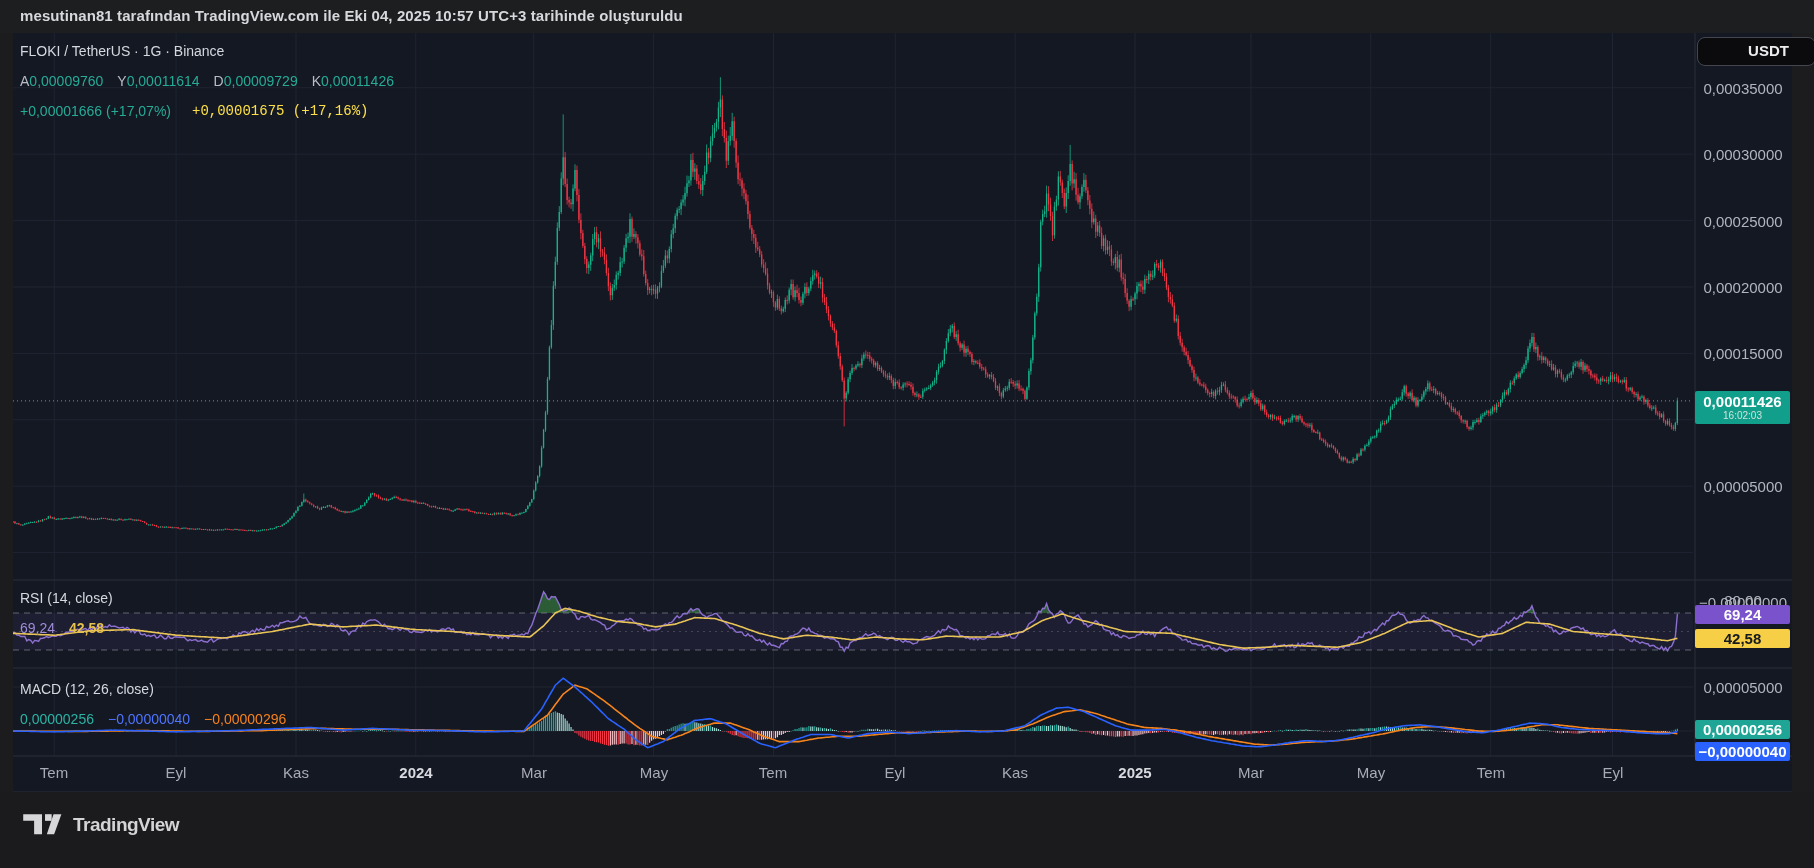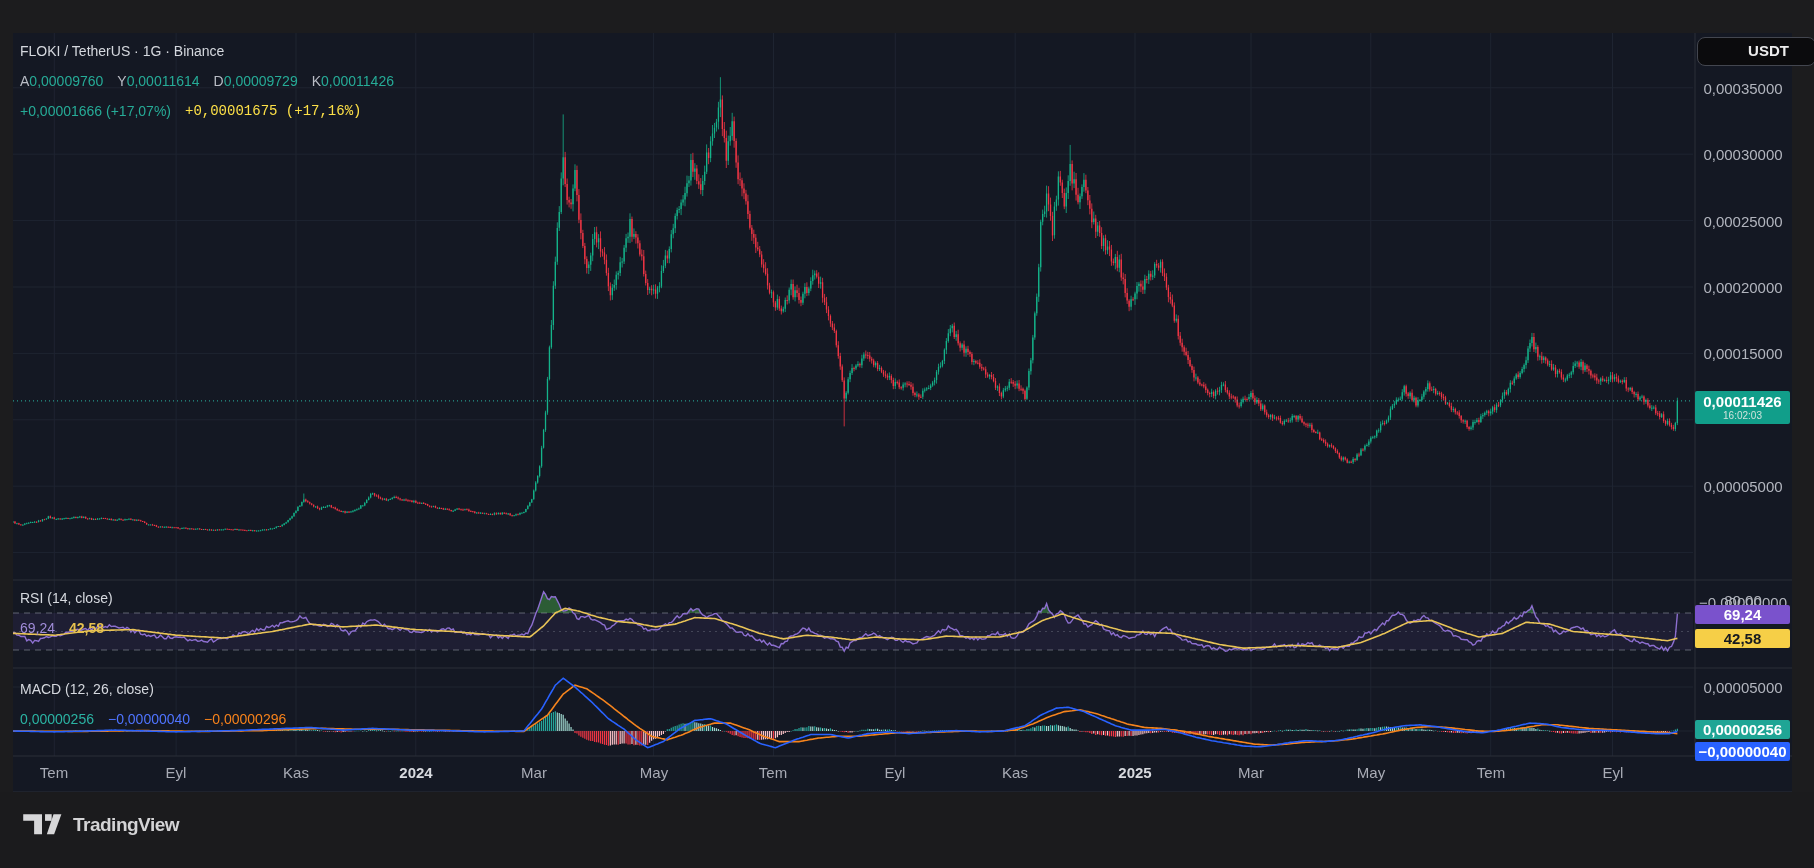--- a/index.html
+++ b/index.html
@@ -25,20 +25,23 @@
         border-radius:8px;color:#ededee;font-size:15px;font-weight:700;text-align:center;line-height:26px;cursor:pointer;padding-left:24px;}
   .botbar{position:absolute;left:0;top:792px;width:1814px;height:76px;background:#1b1b1d;}
   .brand{position:absolute;left:22px;top:20px;display:flex;align-items:center;gap:11px;}
   .brand .word{font-size:19px;font-weight:700;color:#d4d4d6;letter-spacing:-.5px;}
 </style>
 </head>
 <body>
 
 <div class="stage">
 
+  <div class="topbar">
+    <div class="attr">mesutinan81 tarafından TradingView.com ile Eki 04, 2025 10:57 UTC+3 tarihinde oluşturuldu</div>
+  </div>
 
   <div class="chartbg"></div>
 
   <svg class="plot" id="plot">
       <path d="M13,87.8H1693M13,154.2H1693M13,220.6H1693M13,287.0H1693M13,353.4H1693M13,419.8H1693M13,486.2H1693M13,552.6H1693M13,687.0H1693M13,731H1693M54.3,33V756M176.1,33V756M296.0,33V756M415.8,33V756M533.7,33V756M653.6,33V756M773.5,33V756M895.3,33V756M1015.2,33V756M1135.0,33V756M1251.0,33V756M1370.8,33V756M1490.7,33V756M1612.5,33V756" stroke="#1e2431" stroke-width="1" fill="none"></path>
       <defs>
 <clipPath id="cpMain">
           <rect x="13" y="33" width="1680" height="547"></rect>
         </clipPath>
 <clipPath id="cpRsi">
@@ -80,21 +83,21 @@
     </svg>
 
   <div class="legend" style="left:20px;top:43px;">
     <span class="sym">FLOKI / TetherUS · 1G · Binance</span>
     <span id="ohlc-wrap" style="display:flex;gap:14px;">
         <span><span class="k">A</span><span class="v" style="color:#26ab97">0,00009760</span></span>
         <span><span class="k">Y</span><span class="v" style="color:#26ab97">0,00011614</span></span>
         <span><span class="k">D</span><span class="v" style="color:#26ab97">0,00009729</span></span>
         <span><span class="k">K</span><span class="v" style="color:#26ab97">0,00011426</span></span>
       </span>
-    <span id="chg-wrap" style="display:flex;gap:14px;">
+    <span id="chg-wrap" style="display:flex;gap:21px;">
         <span class="v" style="color: rgb(38, 171, 151);">+0,00001666 (+17,07%)</span>
         <span class="v" style="color: #fde047; font-family: Liberation Mono, monospace;">+0,00001675 (+17,16%)</span>
       </span>
   </div>
 
   <div class="legend" style="left:20px;top:590px;">
     <span class="sym">RSI (14, close)</span>
     <span id="rsi-vals" style="display:flex;gap:14px;">
         <span style="color: rgb(160, 140, 217);">69,24</span>
         <span style="color: rgb(230, 193, 78); font-weight: 700;">42,58</span>

